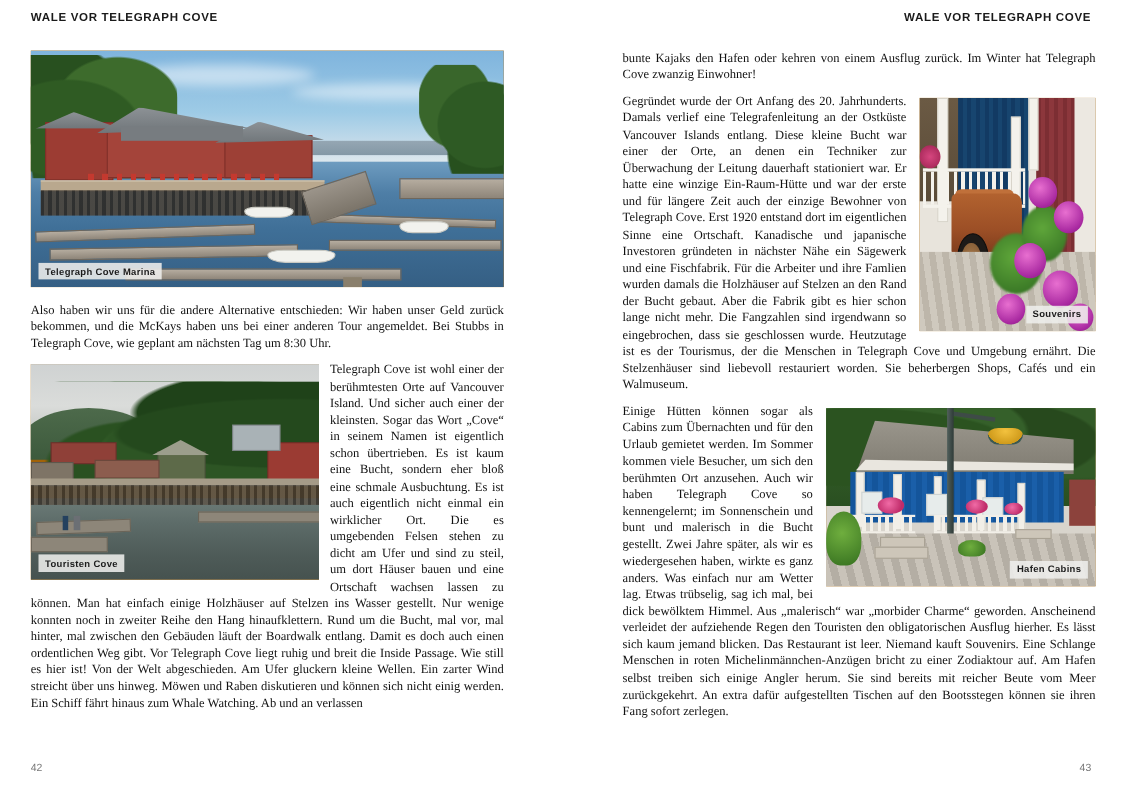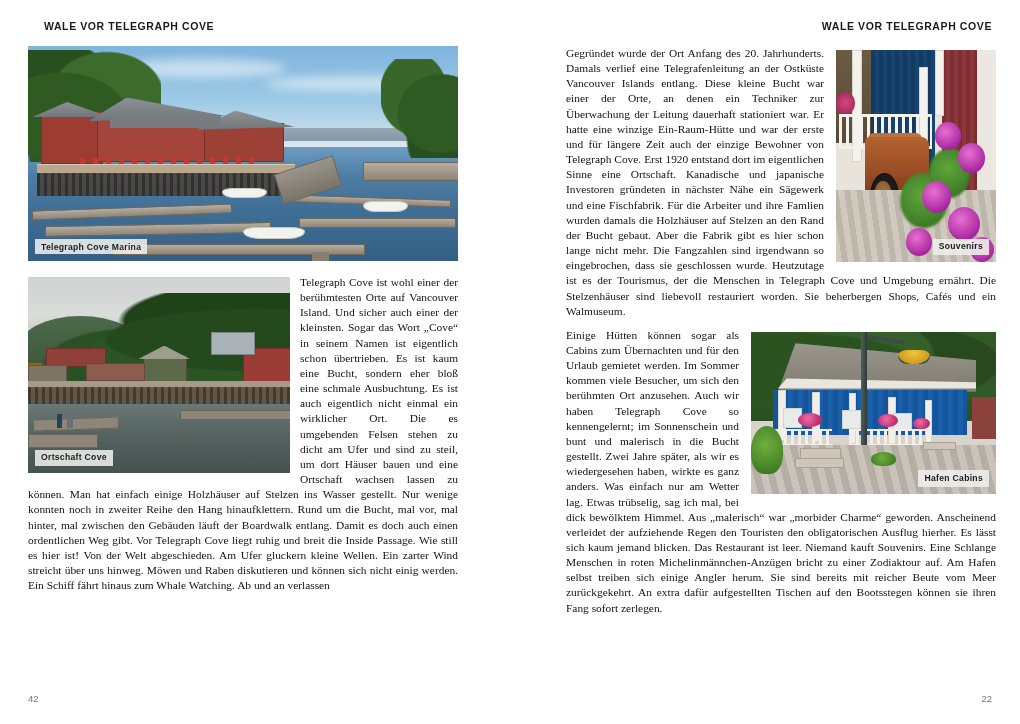--- a/index.html
+++ b/index.html
@@ -7,26 +7,25 @@
     width:1020px; height:724px;
     background:#ffffff;
     font-family:"Liberation Serif", serif;
     color:#111;
     overflow:hidden;
   }
   .spread { position:relative; width:1020px; height:724px; }
 
   
   .runhead {
-    position:absolute; top:20px;
+    position:absolute; top:10px;
     font-family:"Liberation Sans", sans-serif;
     font-weight:bold; font-size:10.5px;
     letter-spacing:0.6px; color:#1a1a1a;
     white-space:nowrap;
-    margin-left:16px;
   }
   .runhead.left  { left:28px; }
   .runhead.right { right:28px; }
 
   
   .folio {
     position:absolute; bottom:20px;
     font-family:"Liberation Sans", sans-serif;
     font-size:9.5px; color:#777;
   }
@@ -312,21 +311,21 @@
 </style>
 </head>
 <body>
 
 <div class="spread">
 
   <div class="runhead left">WALE VOR TELEGRAPH COVE</div>
   <div class="runhead right">WALE VOR TELEGRAPH COVE</div>
 
   <div class="folio left">42</div>
-  <div class="folio right">22</div>
+  <div class="folio right">43</div>
 
   <div class="fig fig-marina">
     <div class="ph-marina">
       <div class="m-sky"></div>
       <div class="m-cloud" style="left:20%;top:6%;width:40%;height:9%;"></div>
       <div class="m-cloud" style="left:55%;top:14%;width:45%;height:7%;"></div>
       <div class="m-far"></div>
       <div class="m-water"></div>
       <div class="m-trees-l"></div>
       <div class="m-trees-r"></div>
@@ -354,20 +353,21 @@
 
       <div class="m-boat" style="left:50%;top:84%;width:14%;height:5%;"></div>
       <div class="m-boat" style="left:78%;top:72%;width:10%;height:4.5%;"></div>
       <div class="m-boat" style="left:45%;top:66%;width:10%;height:4%;"></div>
       <div style="position:absolute;left:66%;top:96%;width:4%;height:5%;background:#8a7f6c;"></div>
     </div>
     <div class="caption">Telegraph Cove Marina</div>
   </div>
 
   <div class="col left" style="top:275px;">
+    <p>Also haben wir uns für die andere Alternative entschieden: Wir haben unser Geld zurück bekommen, und die McKays haben uns bei einer anderen Tour angemeldet. Bei Stubbs in Telegraph Cove, wie geplant am nächsten Tag um 8:30 Uhr.</p>
 
     <div class="fig fig-cove">
       <div class="ph-cove">
         <div class="c-sky"></div>
         <div class="c-hill"></div>
         <div class="c-forest"></div>
         <div class="c-water"></div>
 
         <div class="c-bldg" style="left:7%;top:36%;width:22%;height:9%;background:#8f4038;"></div>
 
@@ -385,27 +385,28 @@
         <div class="c-pier"></div>
 
         <div class="c-float" style="left:2%;top:72%;width:32%;height:5%;transform:rotate(-2deg);"></div>
         <div class="c-float" style="left:0%;top:80%;width:26%;height:6%;"></div>
         <div class="c-float" style="left:58%;top:68%;width:42%;height:4%;"></div>
         <div style="position:absolute;left:20%;top:66%;width:1.6%;height:12%;background:#30
 2c26;"></div>
         <div style="position:absolute;left:11%;top:70%;width:2%;height:7%;background:#24415f;"></div>
         <div style="position:absolute;left:15%;top:70%;width:2%;height:7%;background:#6b6f74;"></div>
       </div>
-      <div class="caption">Ortschaft Cove</div>
+      <div class="caption">Touristen Cove</div>
     </div>
 
     <p class="cont">Telegraph Cove ist wohl einer der berühmtesten Orte auf Vancouver Island. Und sicher auch einer der kleinsten. Sogar das Wort „Cove“ in seinem Namen ist eigentlich schon übertrieben. Es ist kaum eine Bucht, sondern eher bloß eine schmale Ausbuchtung. Es ist auch eigentlich nicht einmal ein wirklicher Ort. Die es umgebenden Felsen stehen zu dicht am Ufer und sind zu steil, um dort Häuser bauen und eine Ortschaft wachsen lassen zu können. Man hat einfach einige Holzhäuser auf Stelzen ins Wasser gestellt. Nur wenige konnten noch in zweiter Reihe den Hang hinaufklettern. Rund um die Bucht, mal vor, mal hinter, mal zwischen den Gebäuden läuft der Boardwalk entlang. Damit es doch auch einen ordentlichen Weg gibt. Vor Telegraph Cove liegt ruhig und breit die Inside Passage. Wie still es hier ist! Von der Welt abgeschieden. Am Ufer gluckern kleine Wellen. Ein zarter Wind streicht über uns hinweg. Möwen und Raben diskutieren und können sich nicht einig werden. Ein Schiff fährt hinaus zum Whale Watching. Ab und an verlassen</p>
   </div>
 
   <div class="col right">
+    <p>bunte Kajaks den Hafen oder kehren von einem Ausflug zurück. Im Winter hat Telegraph Cove zwanzig Einwohner!</p>
 
     <div class="fig fig-boardwalk">
       <div class="ph-bw">
         <div class="bw-porch"></div>
         <div class="bw-blue"></div>
         <div class="bw-red"></div>
         <div class="bw-white-r"></div>
         <div class="bw-col" style="left:10%;top:0;width:5%;height:52%;"></div>
         <div class="bw-col" style="left:52%;top:8%;width:4%;height:40%;"></div>
         <div class="bw-col" style="left:62%;top:0;width:4%;height:30%;"></div>

